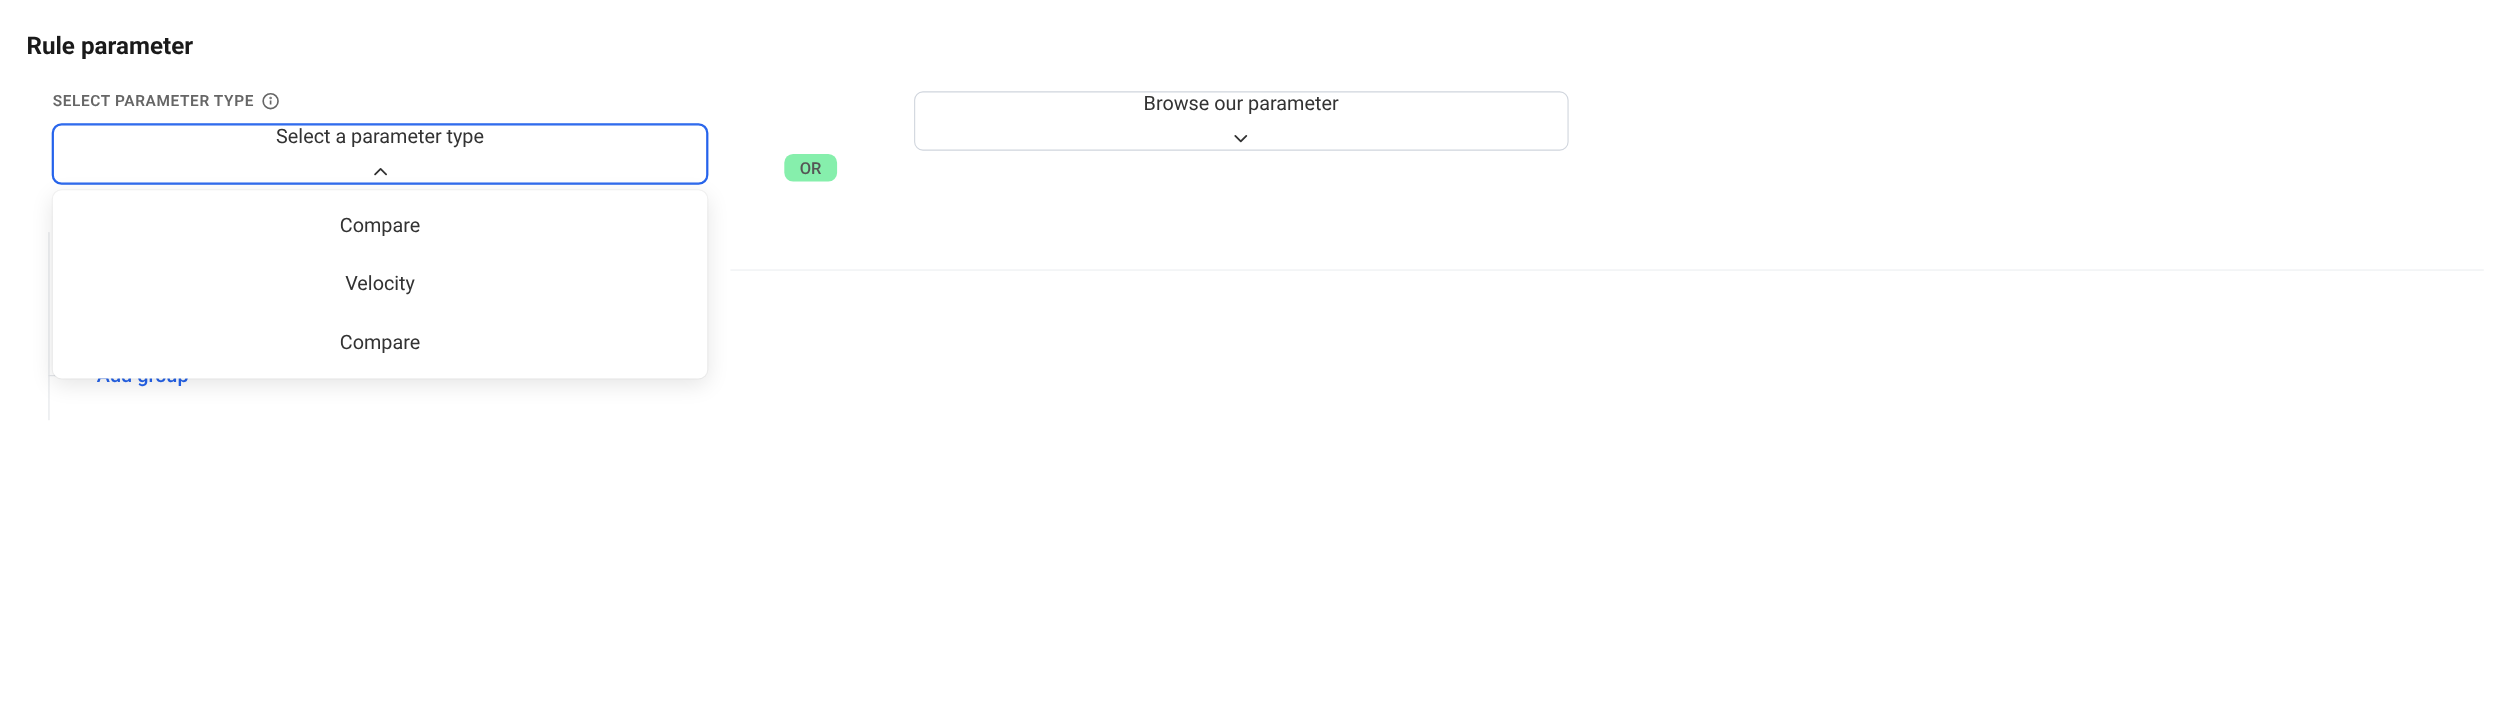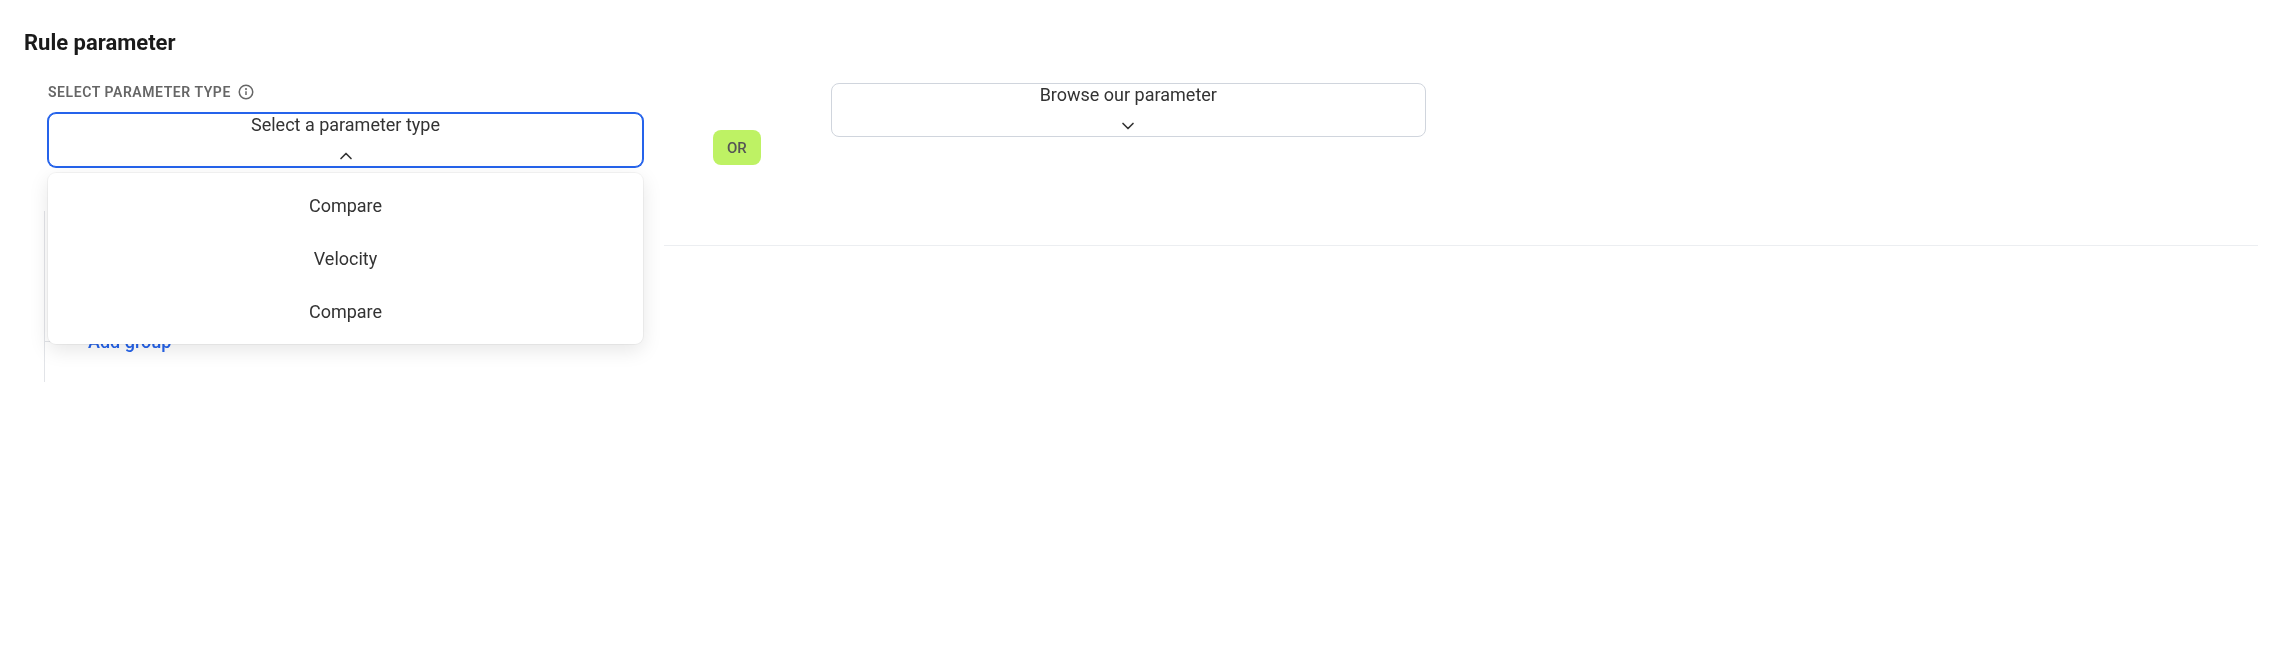--- a/index.html
+++ b/index.html
@@ -94,27 +94,27 @@
       display: inline-flex;
       align-items: center;
       justify-content: center;
       color: #333;
     }
     .chevron svg {
       width: 20px;
       height: 20px;
     }
     .or-pill {
-      background: #bef264;
+      background: #86efac;
       color: #555;
       font-size: 15px;
       font-weight: 500;
       padding: 10px 14px;
       border-radius: 8px;
-      height: 35px;
+      height: 25px;
       display: flex;
       align-items: center;
       margin-bottom: 6px;
     }
     .dropdown-panel {
       position: absolute;
       top: 90px;
       left: 0;
       width: 595px;
       background: #ffffff;

